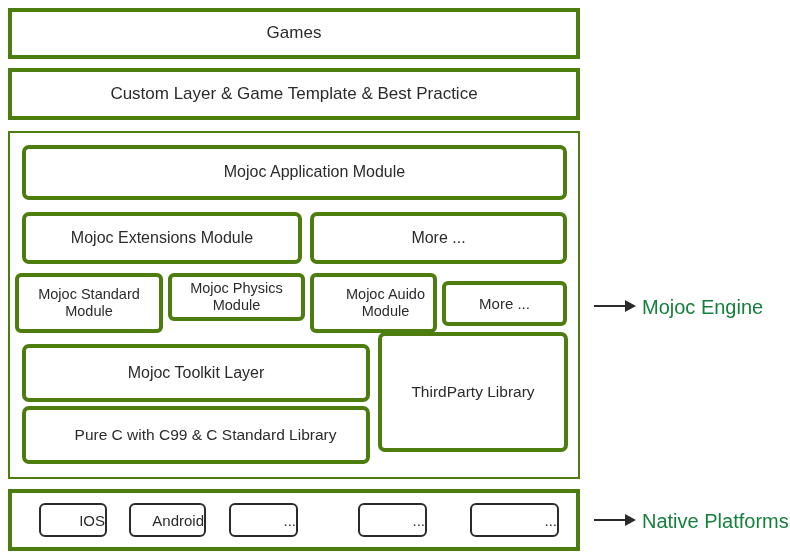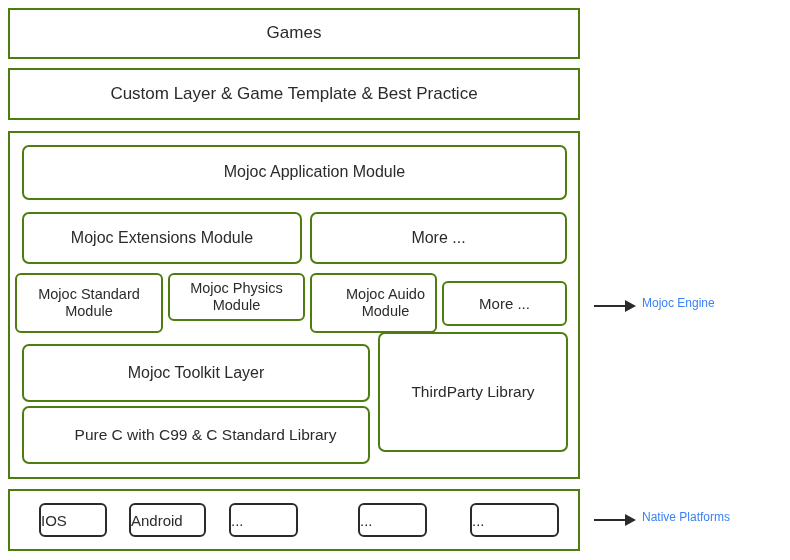--- a/index.html
+++ b/index.html
@@ -20,21 +20,21 @@
     left: 0; top: 0;
     width: 790px;
     height: 560px;
   }
 
   
   .box {
     position: absolute;
     box-sizing: border-box;
     background: #ffffff;
-    border: 2px solid #4d7c0f;
+    border: 4px solid #4d7c0f;
     display: flex;
     align-items: center;
     justify-content: center;
     text-align: center;
     line-height: 1.18;
     color: #2b2b2b;
   }
   .rounded { border-radius: 7px; }
   .rounded-sm { border-radius: 6px; }
 
@@ -63,21 +63,21 @@
   .chip {
     position: absolute;
     top: 503px;
     height: 34px;
     box-sizing: border-box;
     background: #ffffff;
     border: 2px solid #2b2b2b;
     border-radius: 6px;
     display: flex;
     align-items: center;
-    justify-content: flex-start;
+    justify-content: flex-end;
     font-size: 15px;
     color: #2b2b2b;
   }
   #chip-0 { left:39px;  width:68px; }
   #chip-1 { left:129px; width:77px; }
   #chip-2 { left:229px; width:69px; }
   #chip-3 { left:358px; width:69px; }
   #chip-4 { left:470px; width:89px; }
 
   
@@ -88,22 +88,22 @@
   }
   .arrow-head {
     position: absolute;
     width: 0; height: 0;
     border-top: 6px solid transparent;
     border-bottom: 6px solid transparent;
     border-left: 11px solid #2b2b2b;
   }
   .anno-label {
     position: absolute;
-    font-size: 12px;
-    color: #3b82f6;
+    font-size: 20px;
+    color: #15803d;
     white-space: nowrap;
   }
   #arrow-engine-line  { left:594px; top:305px; width:33px; }
   #arrow-engine-head  { left:625px; top:300px; }
   #label-engine       { left:642px; top:296px; }
 
   #arrow-plat-line    { left:594px; top:519px; width:33px; }
   #arrow-plat-head    { left:625px; top:514px; }
   #label-plat         { left:642px; top:510px; }
 </style>

